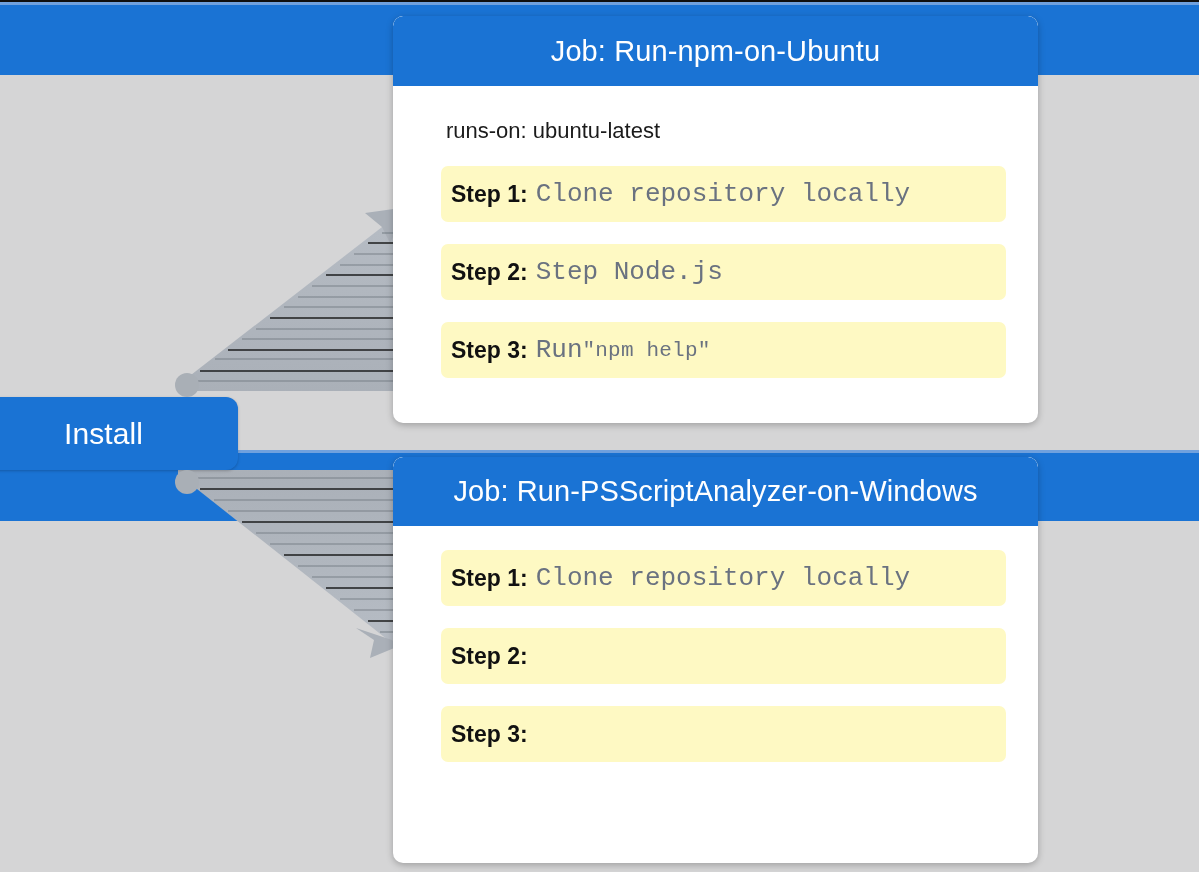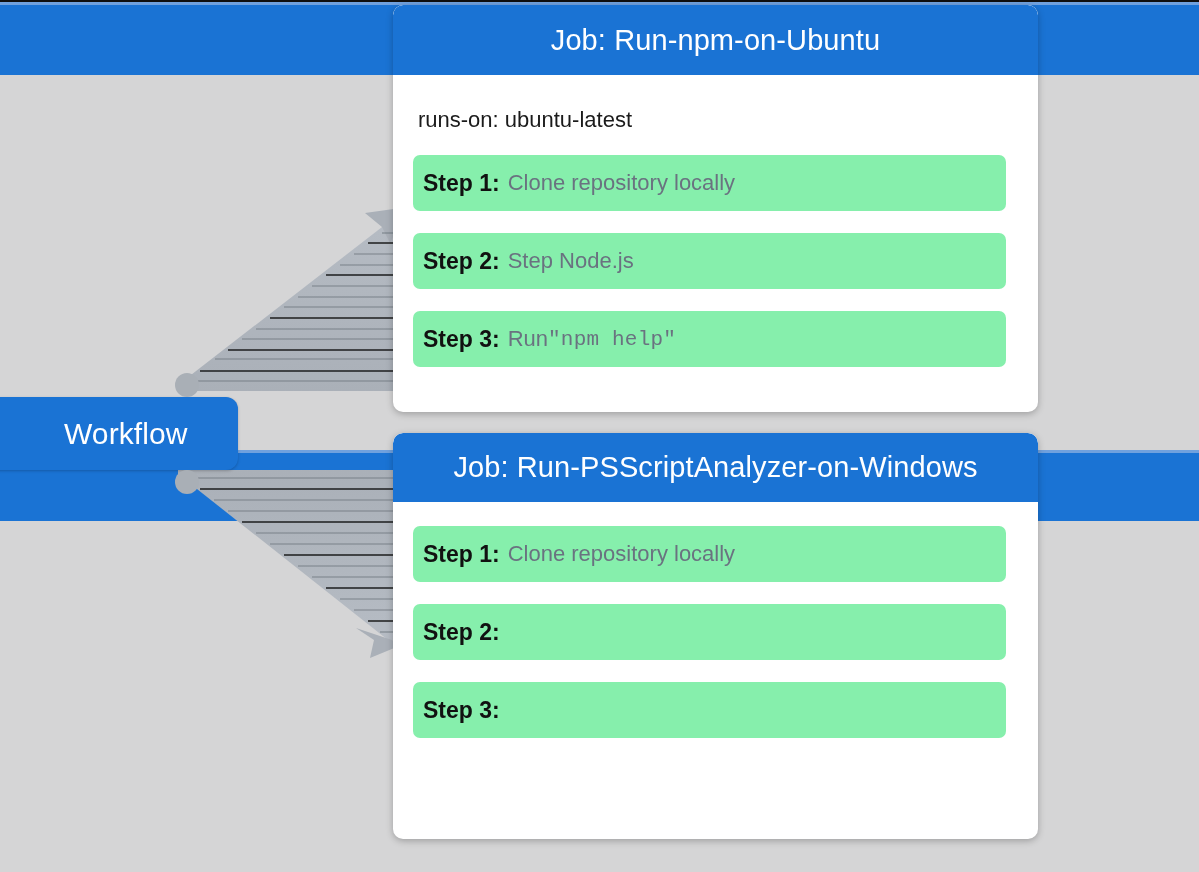--- a/index.html
+++ b/index.html
@@ -83,69 +83,70 @@
   
   .job-card {
     position: absolute;
     width: 645px;
     background: #ffffff;
     border-radius: 10px;
     box-shadow: 0 2px 7px rgba(0,0,0,.26);
     z-index: 10;
     overflow: hidden;
   }
-  #job-card-1 { left: 393px; top: 5px;   height: 407px; }
-  #job-card-2 { left: 393px; top: 433px; height: 406px; }
+  #job-card-1 { left: 393px; top: 16px;   height: 407px; }
+  #job-card-2 { left: 393px; top: 457px; height: 406px; }
 
   .job-header {
     height: 70px;
     background: #1a73d4;
     border-radius: 10px 10px 0 0;
     display: flex;
     align-items: center;
     justify-content: center;
   }
   .job-title {
     color: #ffffff;
     font-size: 29px;
     white-space: nowrap;
     letter-spacing: .1px;
   }
   #job-card-2 .job-header { height: 69px; }
 
   .job-body {
-    padding: 24px 32px 0 20px;
+    padding: 24px 32px 0 48px;
   }
   .runs-on {
     font-size: 22px;
     color: #1b1b1b;
     margin: 8px 0 22px 5px;
     white-space: nowrap;
   }
   .step-row {
-    background: #86efac;
+    background: #fef9c3;
     border-radius: 7px;
     height: 56px;
     margin-bottom: 22px;
     display: flex;
     align-items: center;
     padding-left: 10px;
     box-sizing: border-box;
   }
   .step-label {
     font-size: 23px;
     font-weight: bold;
     color: #111111;
     white-space: nowrap;
   }
   .step-desc {
-    font-size: 22px;
+    font-size: 26px;
     color: #6a7280;
     white-space: nowrap;
     margin-left: 8px;
+    font-family: Liberation Mono, monospace;
   }
   .step-desc .mono,
   .step-desc.mono {
     font-family: "Liberation Mono", "DejaVu Sans Mono", monospace;
     font-size: 21px;
     letter-spacing: .2px;
   }
 
   
   #top-sliver {
@@ -237,21 +238,21 @@
       <line x1="124" y1="87" x2="250" y2="87"></line>
       <line x1="166" y1="120" x2="250" y2="120"></line>
       <line x1="208" y1="153" x2="250" y2="153"></line>
     </g>
   </svg>
 
   <div class="node-dot" id="dot-upper"></div>
   <div class="node-dot" id="dot-lower"></div>
 
   <div id="workflow-node">
-    <span id="workflow-label">Workflow</span>
+    <span id="workflow-label">Install</span>
   </div>
 
   <div class="job-card" id="job-card-1">
     <div class="job-header">
       <span class="job-title">Job: Run-npm-on-Ubuntu</span>
     </div>
     <div class="job-body">
       <div class="runs-on">runs-on: ubuntu-latest</div>
 
       <div class="step-row">

